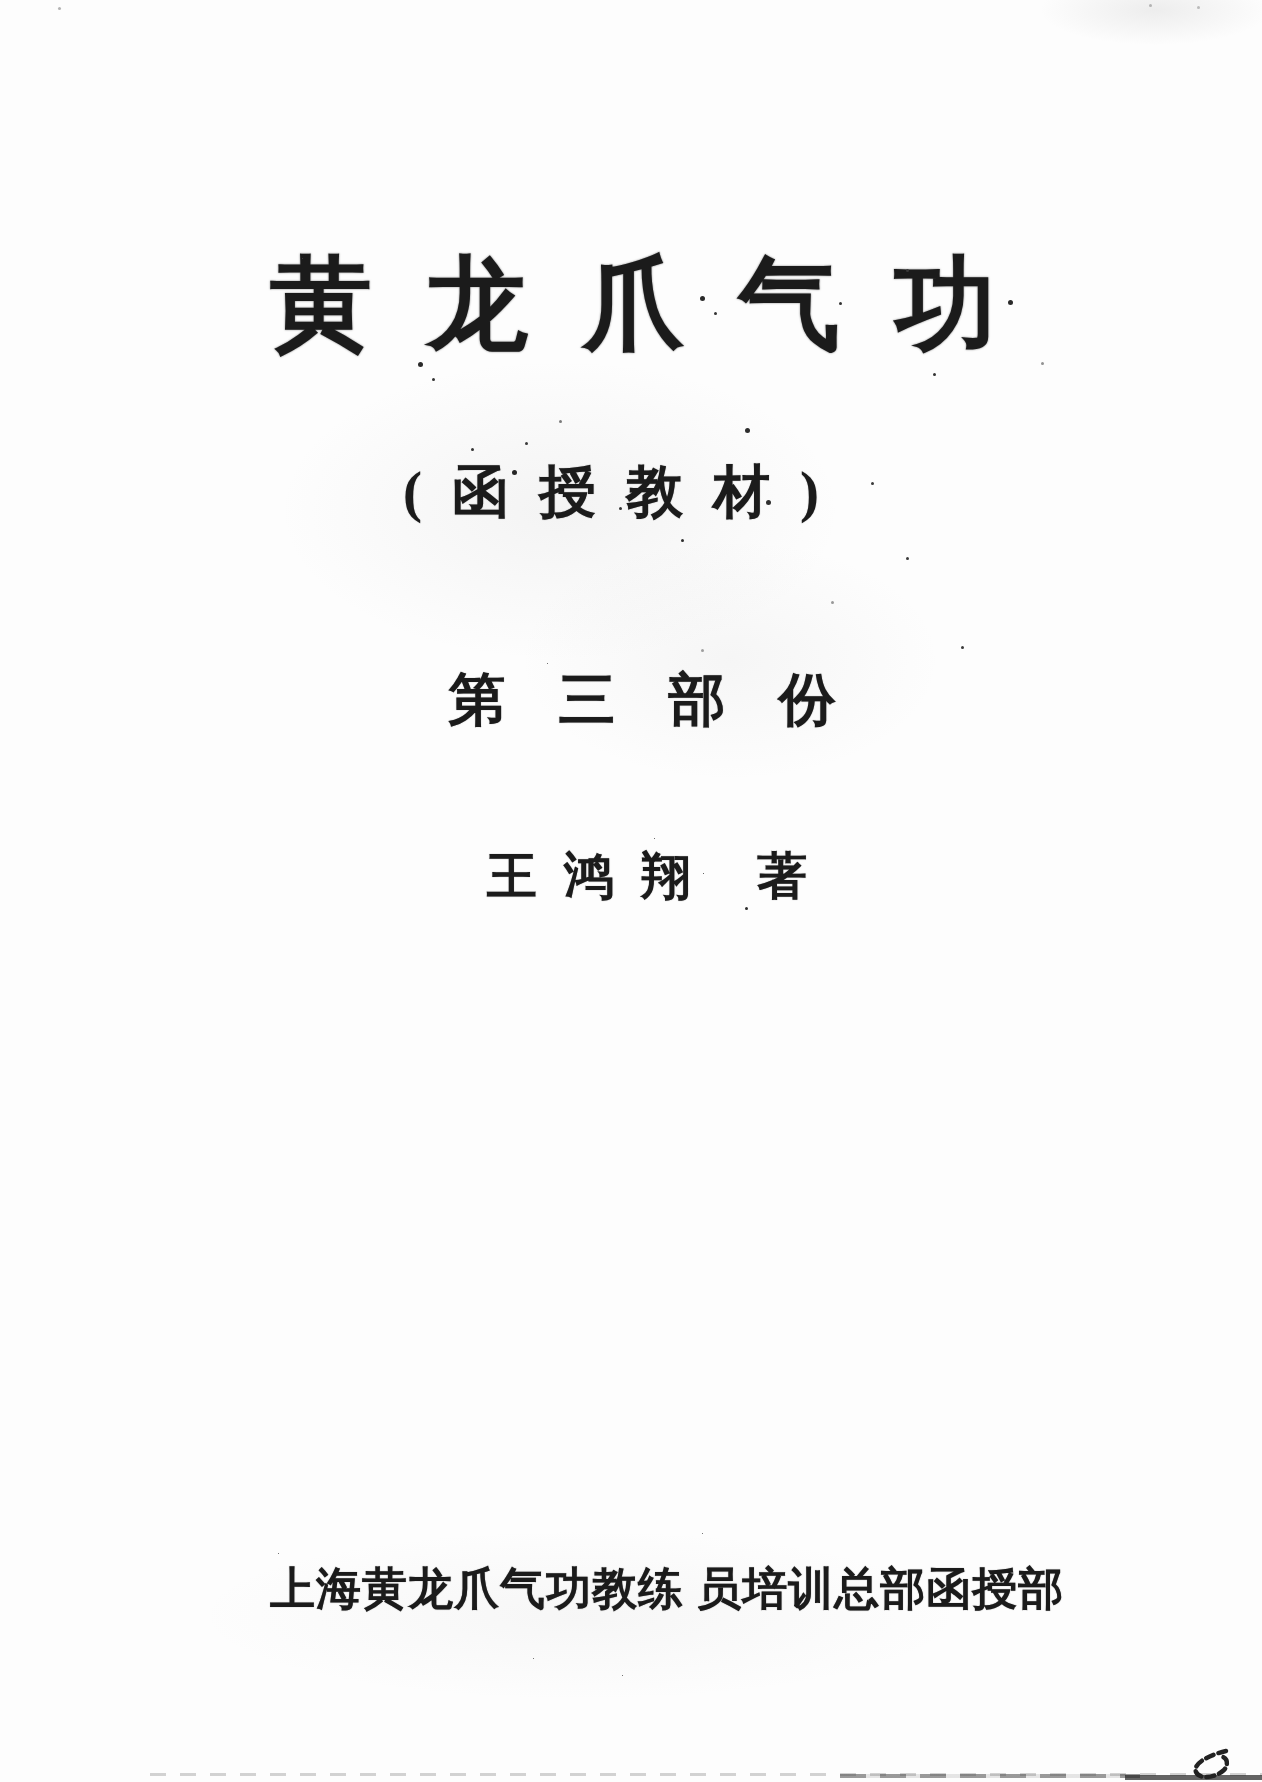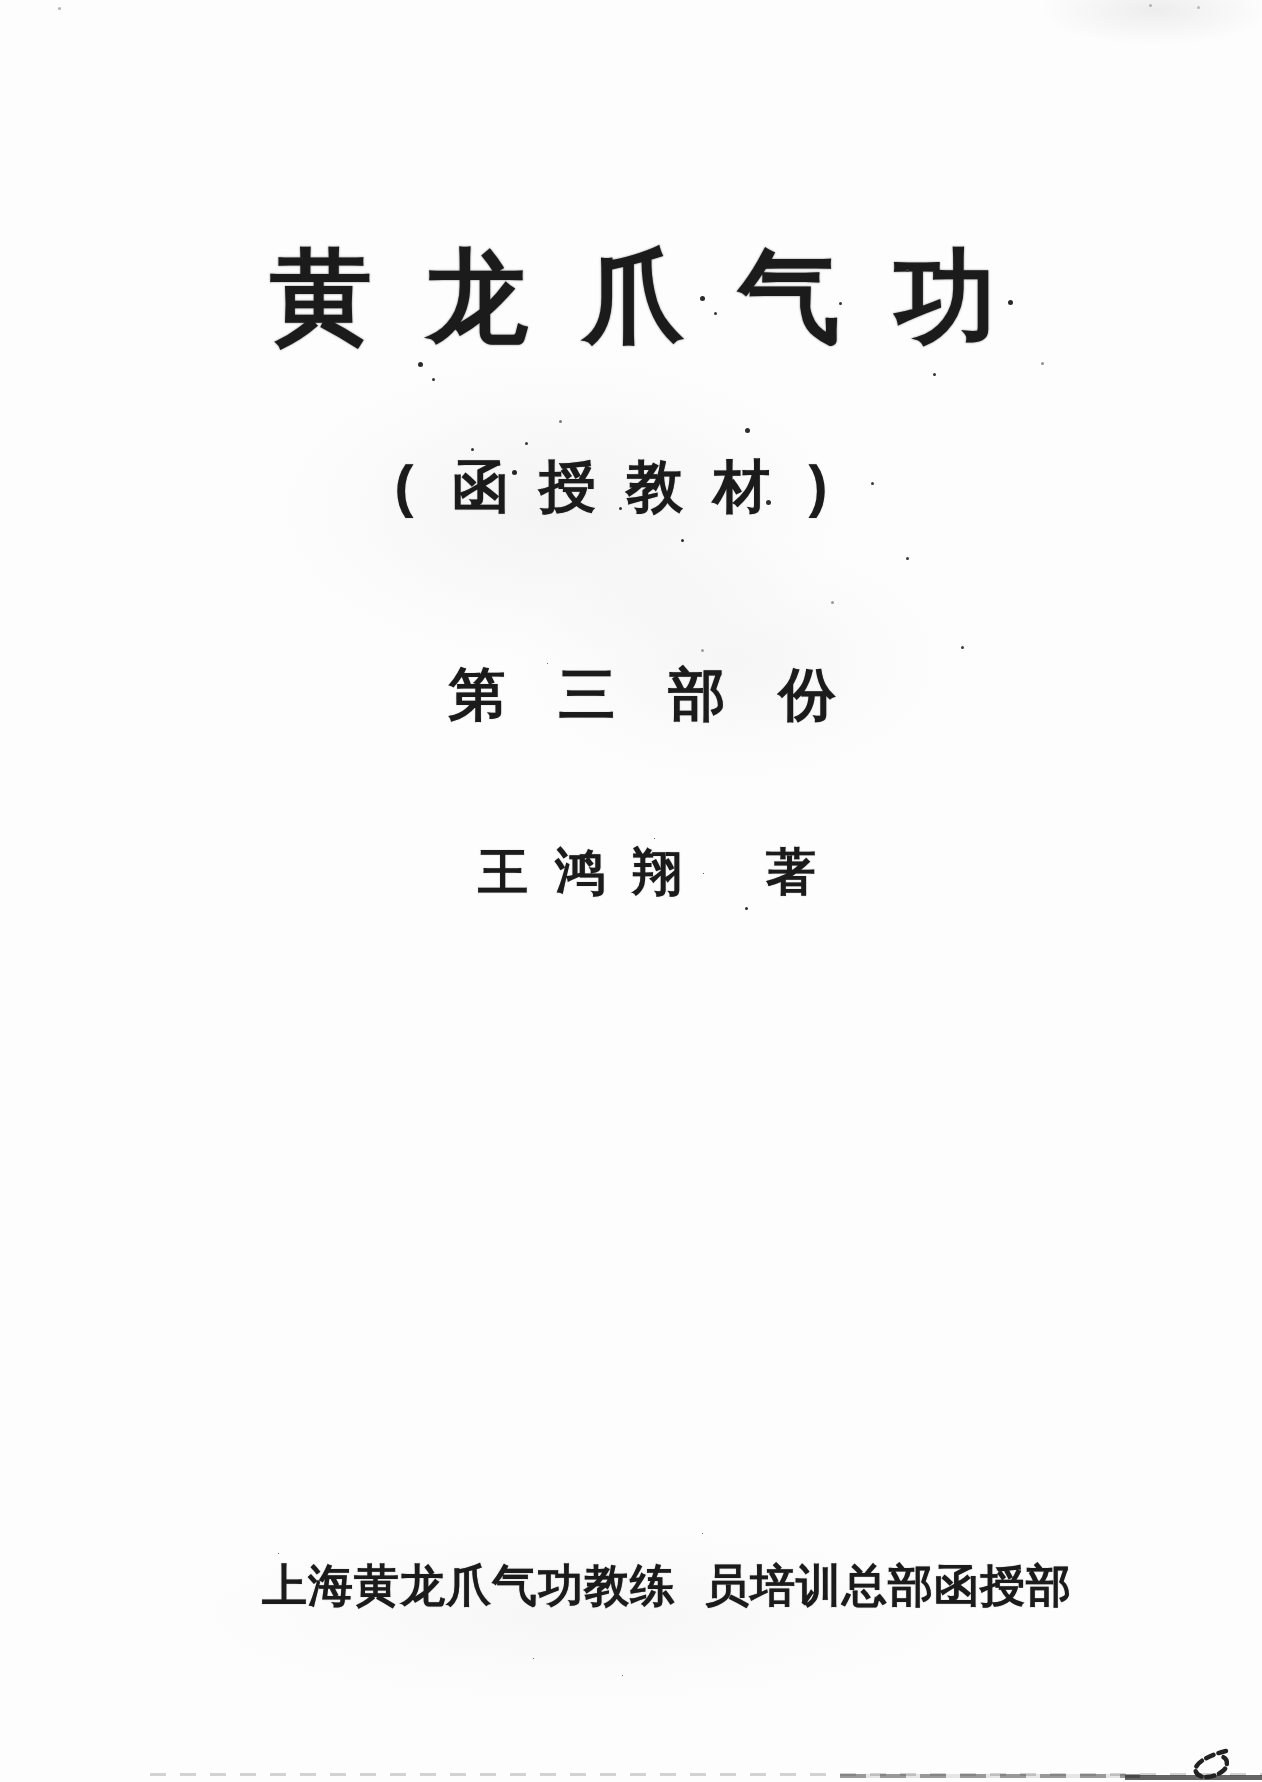--- a/index.html
+++ b/index.html
@@ -2,21 +2,21 @@
 <html style="--ink: #1b1b1b; --paper: #fdfdfd;"><head>
 <meta charset="utf-8">
 <style>
   :root { --ink:#1b1b1b; --paper:#fdfdfd; }
   html,body { margin:0; padding:0; }
   .page {
     position:relative;
     width:1262px; height:1782px;
     background:var(--paper);
     overflow:hidden;
-    font-family:Liberation Mono, monospace;
+    font-family:Liberation Serif, serif;
     color:var(--ink);
   }
   .txtline {
     position:absolute; left:0; width:1262px;
     text-align:center; white-space:nowrap;
     line-height:1; font-weight:bold;
     text-shadow:0 0 1px rgba(25,25,25,.55);
   }
   .title     { top:254px;  font-size:102px; letter-spacing:54px; text-indent:54px; transform:translateX(2px);  text-shadow:0 0 2px rgba(20,20,20,.6); }
   .subtitle  { top:463px;  font-size:57px;  letter-spacing:30px; text-indent:30px; transform:translateX(-20px); }

